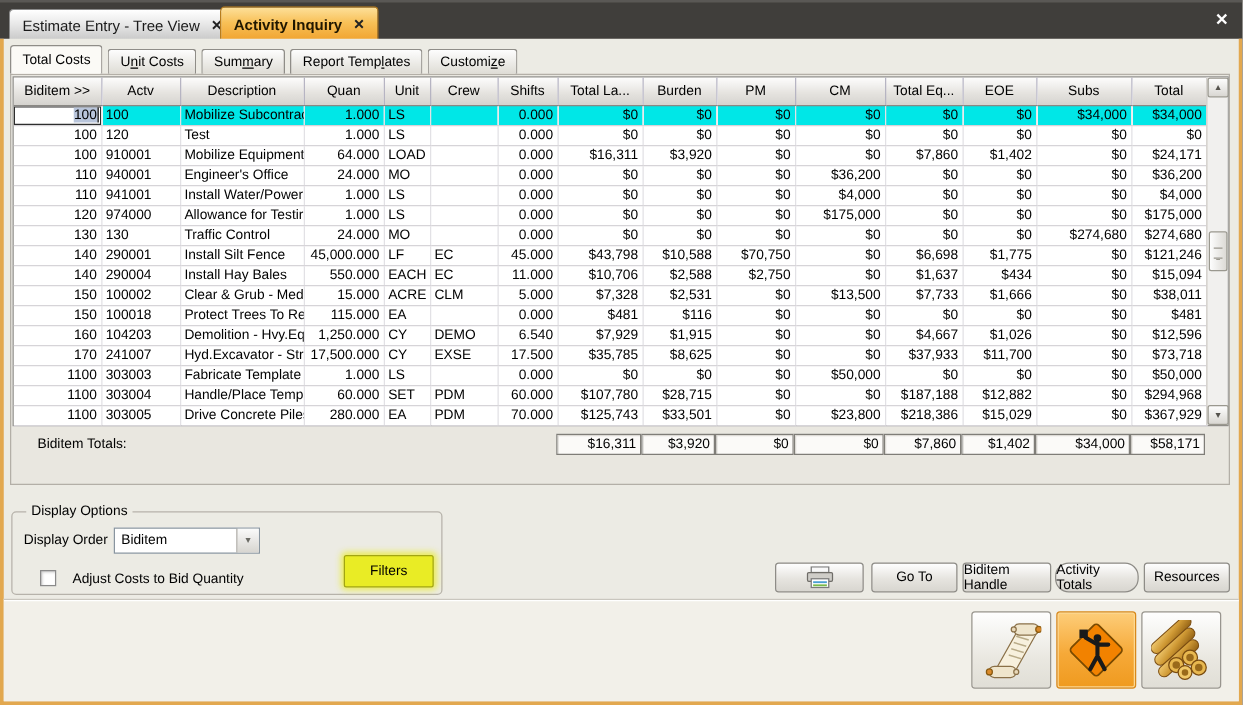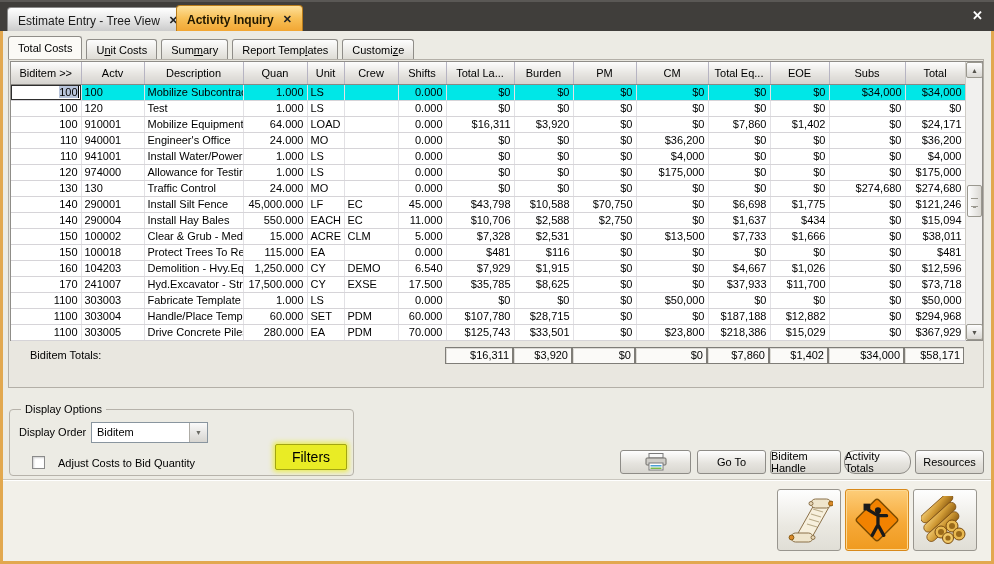--- a/index.html
+++ b/index.html
@@ -52,21 +52,21 @@
   
   .group { position:absolute; left:9px; top:409px; width:345px; height:67px; border:1px solid #b6b2aa; border-radius:4px; }
   .group-legend { position:absolute; left:11px; top:-7px; background:#ecebe4; padding:0 4px; font-size:11px; color:#000; }
   .do-label { position:absolute; left:9px; top:16px; font-size:11px; }
   .combo { position:absolute; left:81px; top:12px; width:117px; height:21px; border:1px solid #89959f; background:#fff; display:flex; }
   .combo-text { flex:1; font-size:11px; padding:3px 0 0 5px; overflow:hidden; }
   .combo-btn { width:18px; background:linear-gradient(#fafafa,#d7d5d0); border-left:1px solid #aeaca6; display:flex; align-items:center; justify-content:center; font-size:7px; color:#6a6a64; }
   .cb-row { position:absolute; left:9px; top:46px; display:flex; align-items:center; gap:13px;margin-left:13px; }
   .cb { width:13px; height:13px; background:#fff; border:1px solid #8a8a8a; box-shadow:inset 1px 1px 2px #cfcfcf; }
   .cb-label { font-size:11px; }
-  .filters-btn { position:absolute; left:265px; top:34px; width:72px; height:26px; background:#e9ec25; border:1px solid #a2a513; border-radius:2px; font-size:14px; display:flex; align-items:center; justify-content:center; box-shadow:0 0 5px 2px rgba(233,236,37,.75); cursor:default; }
+  .filters-btn { position:absolute; left:265px; top:34px; width:72px; height:26px; background:#e9ec25; border:1px solid #a2a513; border-radius:2px; font-size:11px; display:flex; align-items:center; justify-content:center; box-shadow:0 0 5px 2px rgba(233,236,37,.75); cursor:default; }
 
   
   .btn { position:absolute; top:450px; height:24px; background:linear-gradient(#fefefe,#e6e4df 55%,#d8d6d0); border:1px solid #8e8c87; border-radius:3px; font-size:11px; color:#000; display:flex; align-items:center; justify-content:center; cursor:default; }
   #btn-print { left:620px; width:71px; }
   #btn-goto { left:697px; width:69px; }
   #btn-biditem-totals { left:770px; width:71px; }
   #btn-activity-totals { left:844px; width:67px;border-radius:11px; }
   #btn-resources { left:915px; width:69px; }
 
   

